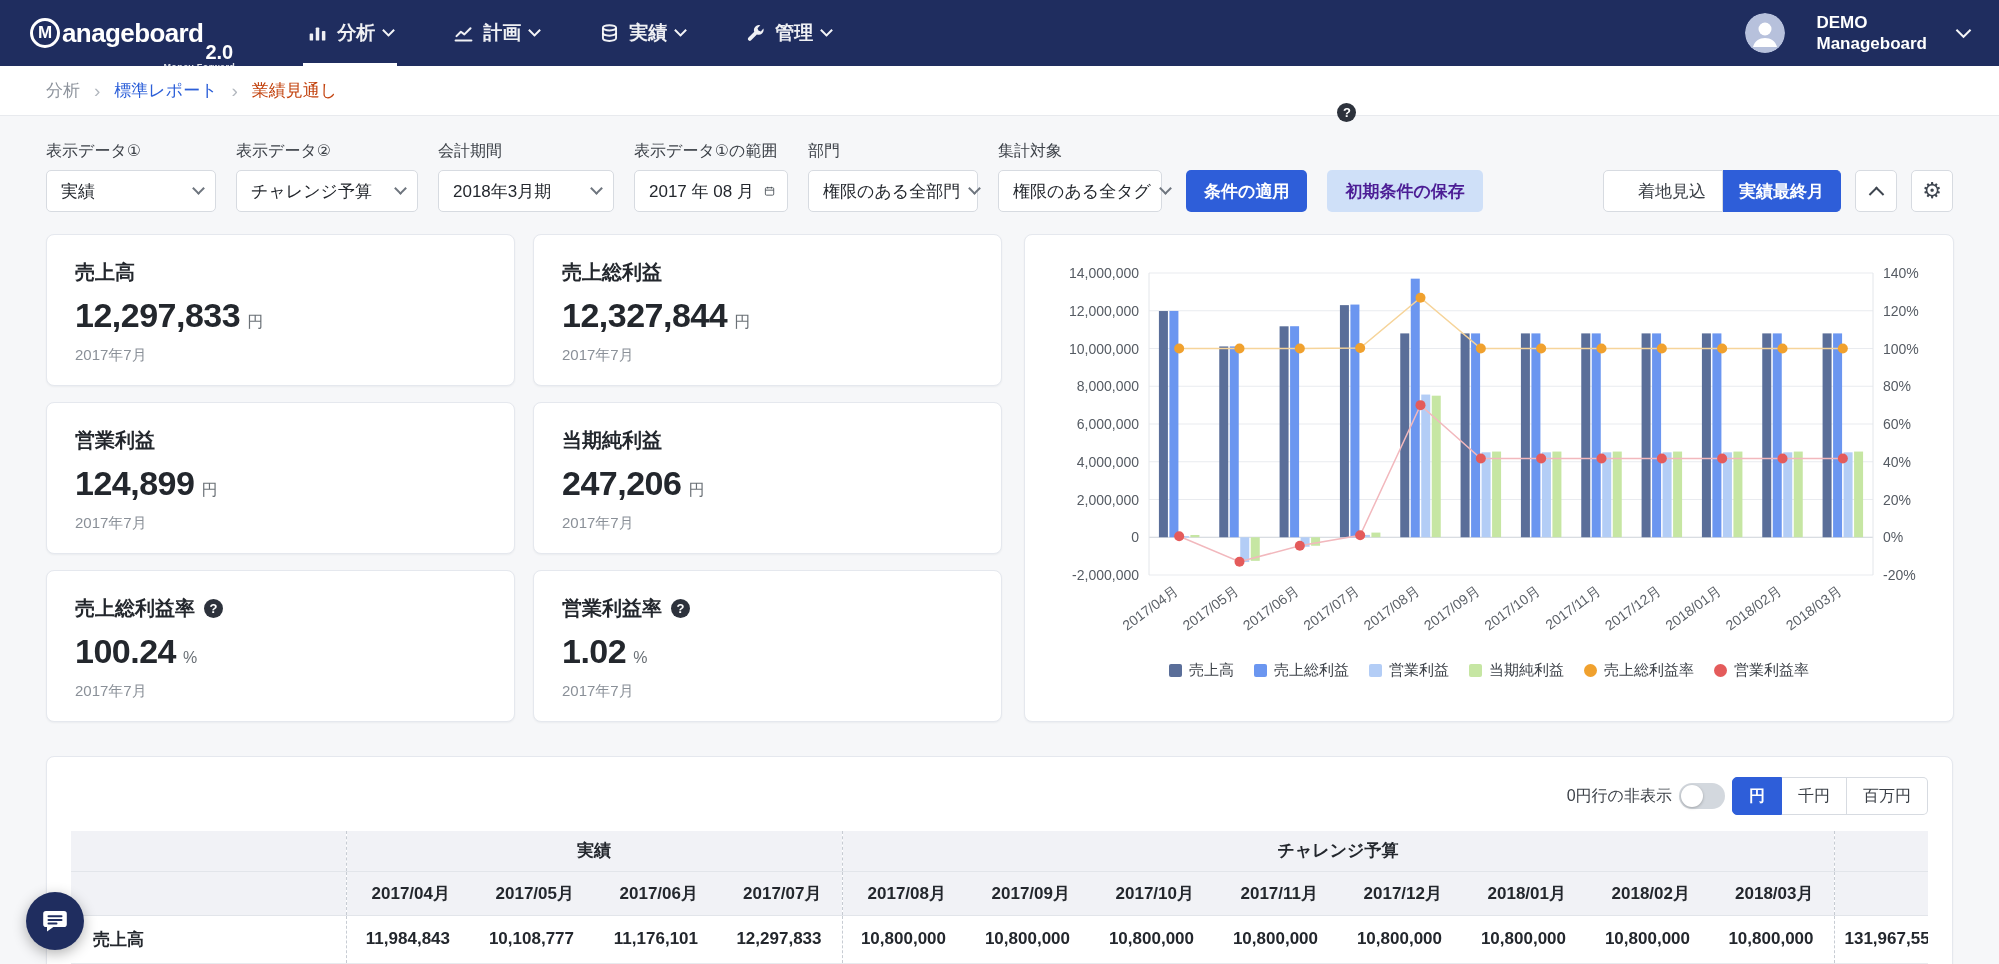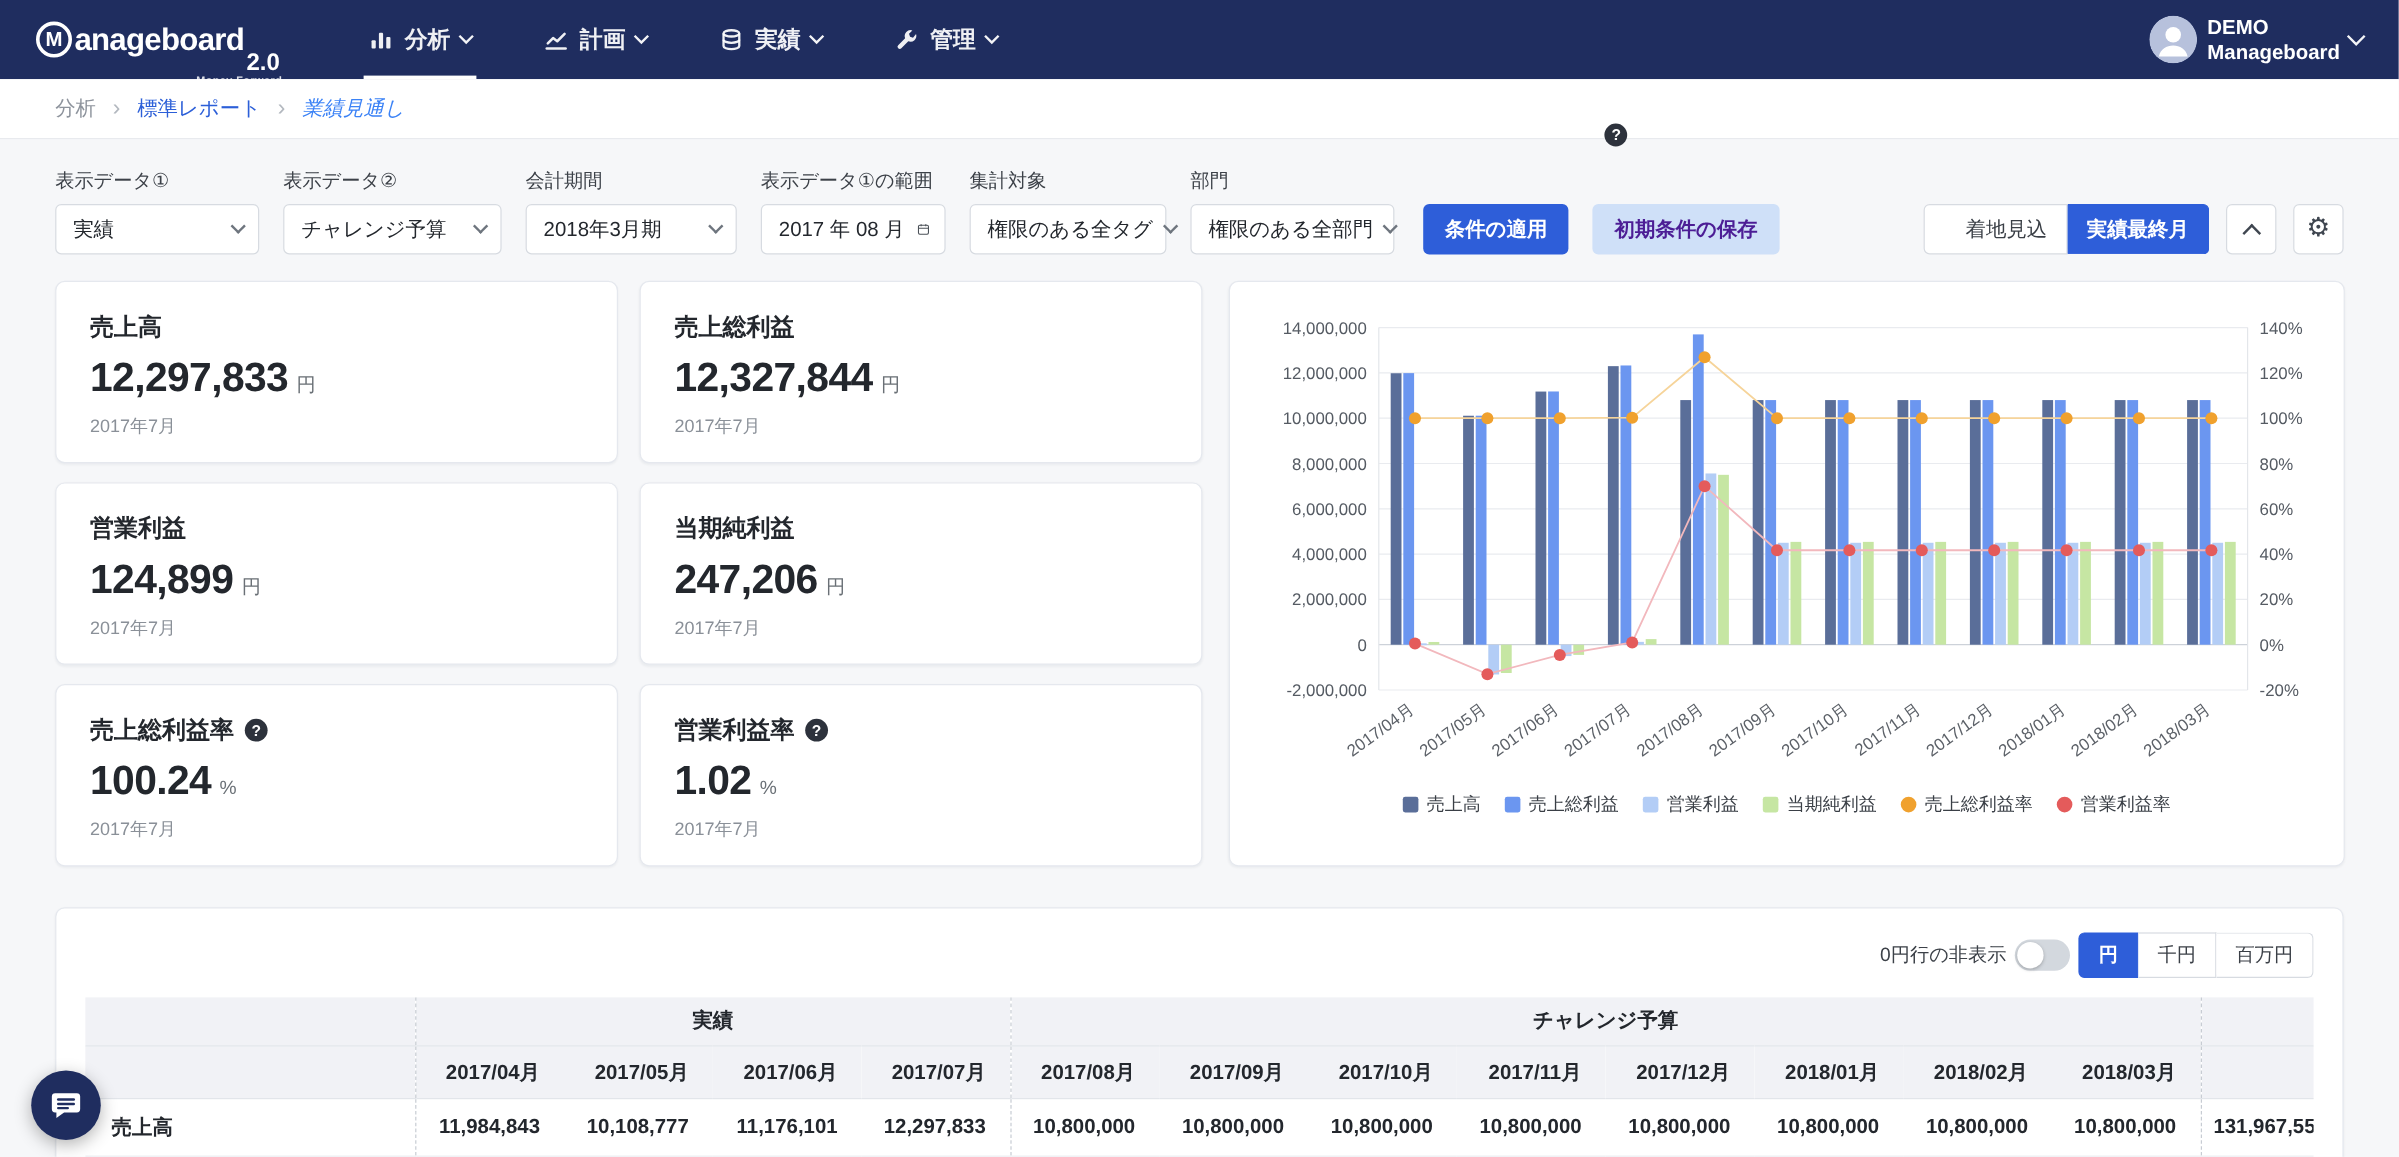--- a/index.html
+++ b/index.html
@@ -15,31 +15,31 @@
   .topnav { height:66px; background:#1f2d5f; display:flex; align-items:center; padding:0 30px; color:#fff; }
   .logo { display:flex; align-items:center; position:relative; margin-right:44px; cursor:pointer; }
   .logo-m { width:30px; height:30px; border:3px solid #fff; border-radius:50%; display:grid; place-items:center; font-size:17px; font-weight:700; }
   .logo-rest { font-size:26px; font-weight:700; letter-spacing:-0.6px; margin-left:2px; }
   .logo-ver { font-size:20px; font-weight:700; margin-left:2px;margin-top:39px; }
   .logo-sub { position:absolute; right:-2px; bottom:-8px; font-size:9px; letter-spacing:.4px; opacity:.85; font-weight:600; white-space:nowrap; }
   .nav { display:flex; align-items:stretch; height:100%; }
   .nav-item { display:flex; align-items:center; gap:9px; padding:0 4px; margin:0 26px; font-size:19px; font-weight:600; color:rgba(255,255,255,.93); position:relative; cursor:pointer; }
   .nav-item.active::after { content:""; position:absolute; left:0; right:0; bottom:0; height:3px; background:#fff; }
   .chev-dn { width:9px; height:9px; border-right:2.2px solid rgba(255,255,255,.95); border-bottom:2.2px solid rgba(255,255,255,.95); transform:rotate(45deg); margin-top:-5px; flex:none; }
-  .user { margin-left:auto; display:flex; align-items:center; gap:8px; cursor:pointer; }
+  .user { margin-left:auto; display:flex; align-items:center; gap:31px; cursor:pointer; }
   .avatar { width:40px; height:40px; border-radius:50%; overflow:hidden; flex:none; }
   .user-text { line-height:1.25; font-size:17px; font-weight:700; }
   .user .chev-dn { width:11px; height:11px; }
 
   
   .crumbs { height:50px; background:#fff; border-bottom:1px solid #e8eaee; display:flex; align-items:center; padding:0 46px; font-size:17px; gap:14px; }
   .crumb-sep { color:#b3b8bf; font-size:19px; }
   .crumb-1 { color:#8d939c; cursor:pointer; }
   .crumb-2 { color:#2c5fd8; cursor:pointer; }
-  .crumb-3 { color:#3b82f6;font-style:italic; }
+  .crumb-3 { color:#c2410c; }
 
   
   .filters { display:flex; align-items:flex-end; gap:20px; padding:18px 46px 22px; }
   .ffield { display:flex; flex-direction:column; gap:8px; }
   .flabel { font-size:16px; color:#3c4148; white-space:nowrap; }
   .fcontrol { height:42px; background:#fff; border:1px solid #d7dbe1; border-radius:5px; display:flex; align-items:center; justify-content:space-between; padding:0 12px 0 14px; font-size:17px; gap:10px; cursor:pointer; white-space:nowrap; }
   .caret { width:9px; height:9px; border-right:2px solid #6e757e; border-bottom:2px solid #6e757e; transform:rotate(45deg); margin-top:-5px; flex:none; }
   .btn { height:42px; border-radius:5px; display:flex; align-items:center; padding:0 18px; font-size:17px; font-weight:600; cursor:pointer; border:none; white-space:nowrap;margin-top:36px; }
   .btn-primary { background:#2e5ed9; color:#fff; margin-left:4px; }
   .btn-soft { background:#cfe0f8; color:#4c1d95; }
@@ -199,30 +199,30 @@
     <span class="flabel">表示データ①の範囲</span>
     <div class="fcontrol" style="width:154px">
       <span>2017 年 08 月</span>
       <svg width="18" height="18" viewBox="0 0 20 20" fill="none" stroke="#4b5158" stroke-width="1.6">
           <rect x="2.5" y="4" width="15" height="13.5" rx="2"></rect>
           <path d="M6.5 2.5v3M13.5 2.5v3M2.5 8.5h15"></path>
         </svg>
     </div>
   </div>
   <div class="ffield">
+    <span class="flabel">部門</span>
+    <div class="fcontrol" style="width:170px">
+      <span>権限のある全部門</span>
+      <span class="caret"></span>
+    </div>
+  </div>
+  <div class="ffield">
     <span class="flabel">集計対象</span>
     <div class="fcontrol" style="width:164px">
       <span>権限のある全タグ</span>
-      <span class="caret"></span>
-    </div>
-  </div>
-  <div class="ffield">
-    <span class="flabel">部門</span>
-    <div class="fcontrol" style="width:170px">
-      <span>権限のある全部門</span>
       <span class="caret"></span>
     </div>
   </div>
   <button class="btn btn-primary">条件の適用</button>
   <span class="save-wrap">
     <span class="qmark">?</span>
     <button class="btn btn-soft">初期条件の保存</button>
   </span>
   <div class="right-tools">
     <div class="seg">

